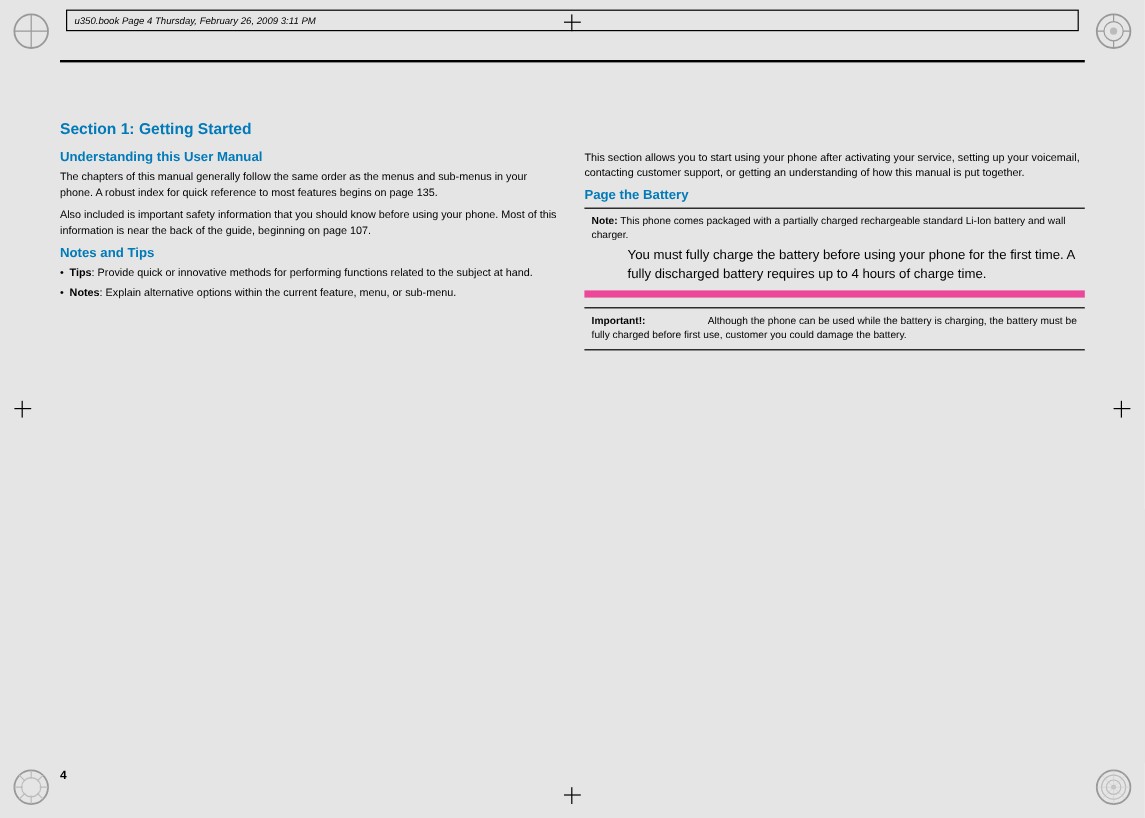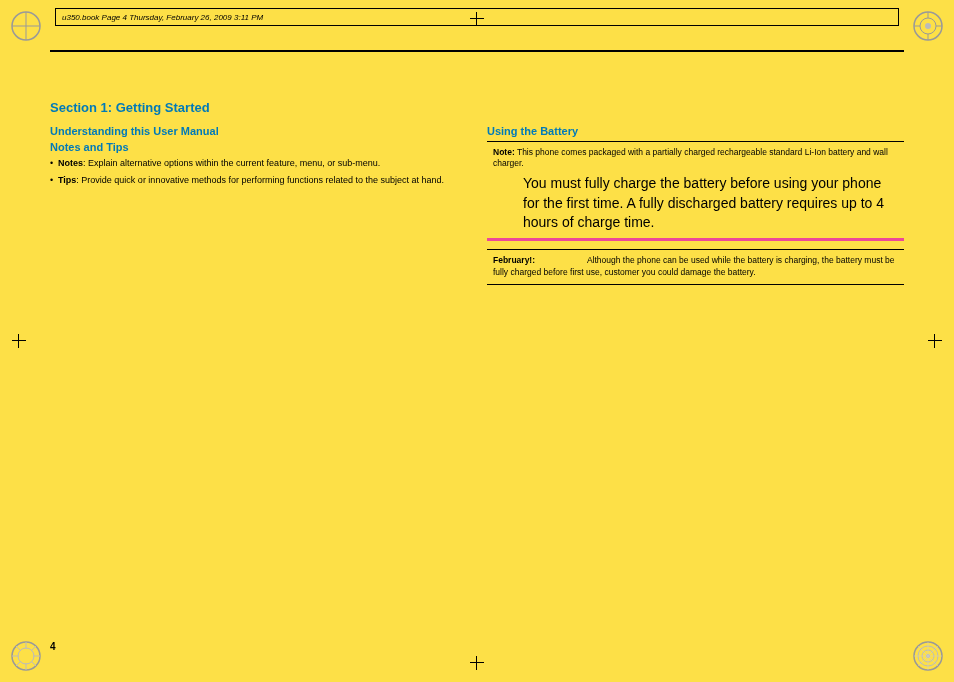--- a/index.html
+++ b/index.html
@@ -11,21 +11,21 @@
       color: #000;
       width: 954px;
       height: 682px;
       overflow: hidden;
       position: relative;
     }
 
     .page {
       width: 954px;
       height: 682px;
-      background: #fde047;
+      background: #e5e5e5;
       position: relative;
       padding: 0;
     }
 
     
     .header-bar {
       position: absolute;
       top: 8px;
       left: 55px;
       right: 55px;
@@ -114,36 +114,36 @@
       top: 0;
     }
 
     .bullet-item b {
       font-weight: bold;
     }
 
     
     .note-box {
       border-top: 1px solid #000;
-      border-bottom: 3px solid #ec4899;
+      border-bottom: 6px solid #ec4899;
       padding: 5px 6px;
       margin-bottom: 8px;
       font-size: 8.5px;
       line-height: 1.4;
     }
 
     .note-box .note-label {
       font-weight: bold;
       font-size: 8.5px;
     }
 
     .note-box .note-indent {
       padding-left: 30px;
       margin-top: 4px;
-      font-size: 14px;
+      font-size: 11px;
       line-height: 1.4;
     }
 
     .important-box {
       border-top: 1px solid #000;
       border-bottom: 1px solid #000;
       padding: 5px 6px;
       margin-bottom: 8px;
       font-size: 8.5px;
       line-height: 1.4;
@@ -270,48 +270,51 @@
 
     <div class="h-rule"></div>
     <div class="section-title">Section 1: Getting Started</div>
 
     <div class="two-col">
 
       <div class="col-left">
 
         <div class="subsection-title">Understanding this User Manual</div>
 
-
+        <div class="body-text">The chapters of this manual generally follow the same order as the menus and sub-menus in your phone. A robust index for quick reference to most features begins on page 135.</div>
+
+        <div class="body-text">Also included is important safety information that you should know before using your phone. Most of this information is near the back of the guide, beginning on page 107.</div>
 
         <div class="subsection-title">Notes and Tips</div>
 
+
+        <div class="bullet-item">
+          <b>Tips</b><span>: Provide quick or innovative methods for performing functions related to the subject at hand.</span>
+        </div>
 
         <div class="bullet-item">
           <b>Notes</b><span>: Explain alternative options within the current feature, menu, or sub-menu.</span>
         </div>
 
-        <div class="bullet-item">
-          <b>Tips</b><span>: Provide quick or innovative methods for performing functions related to the subject at hand.</span>
-        </div>
-
 
       </div>
 
       <div class="col-right">
 
-
-        <div class="subsection-title">Using the Battery</div>
+        <div class="body-text">This section allows you to start using your phone after activating your service, setting up your voicemail, contacting customer support, or getting an understanding of how this manual is put together.</div>
+
+        <div class="subsection-title">Page the Battery</div>
 
         <div class="note-box">
           <span class="note-label">Note:</span><span> This phone comes packaged with a partially charged rechargeable standard Li-Ion battery and wall charger.</span>
           <div class="note-indent">You must fully charge the battery before using your phone for the first time. A fully discharged battery requires up to 4 hours of charge time.</div>
         </div>
 
         <div class="important-box">
-          <span class="imp-label">February!:</span><span class="imp-indent"> Although the phone can be used while the battery is charging, the battery must be fully charged before first use, customer you could damage the battery.</span>
+          <span class="imp-label">Important!:</span><span class="imp-indent"> Although the phone can be used while the battery is charging, the battery must be fully charged before first use, customer you could damage the battery.</span>
         </div>
 
       </div>
 
     </div>
 
   </div>
 
   <div class="page-number">4</div>
 

